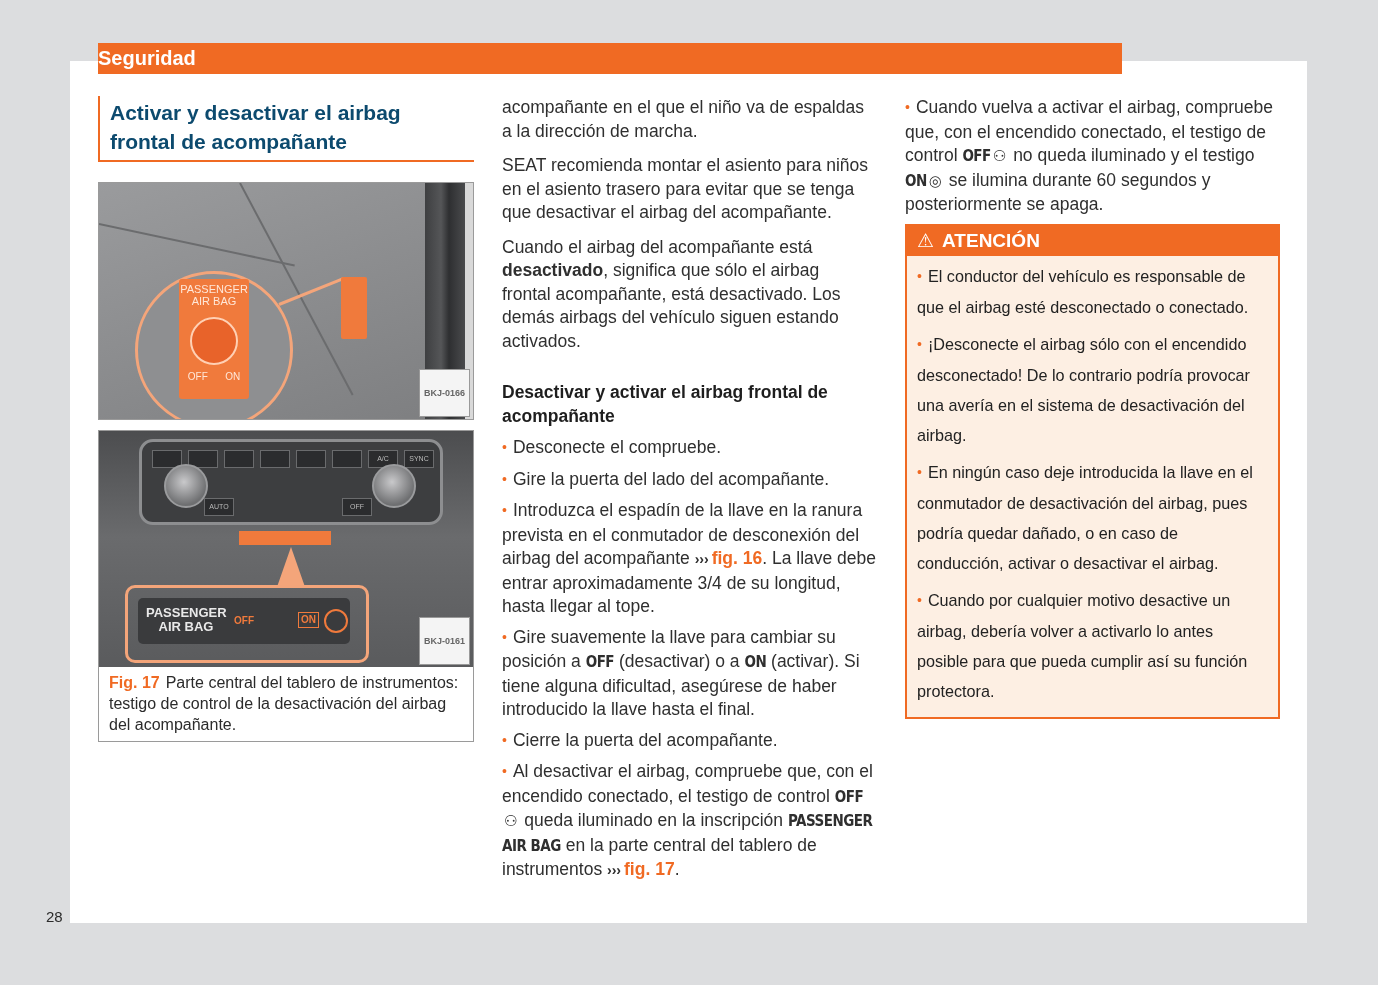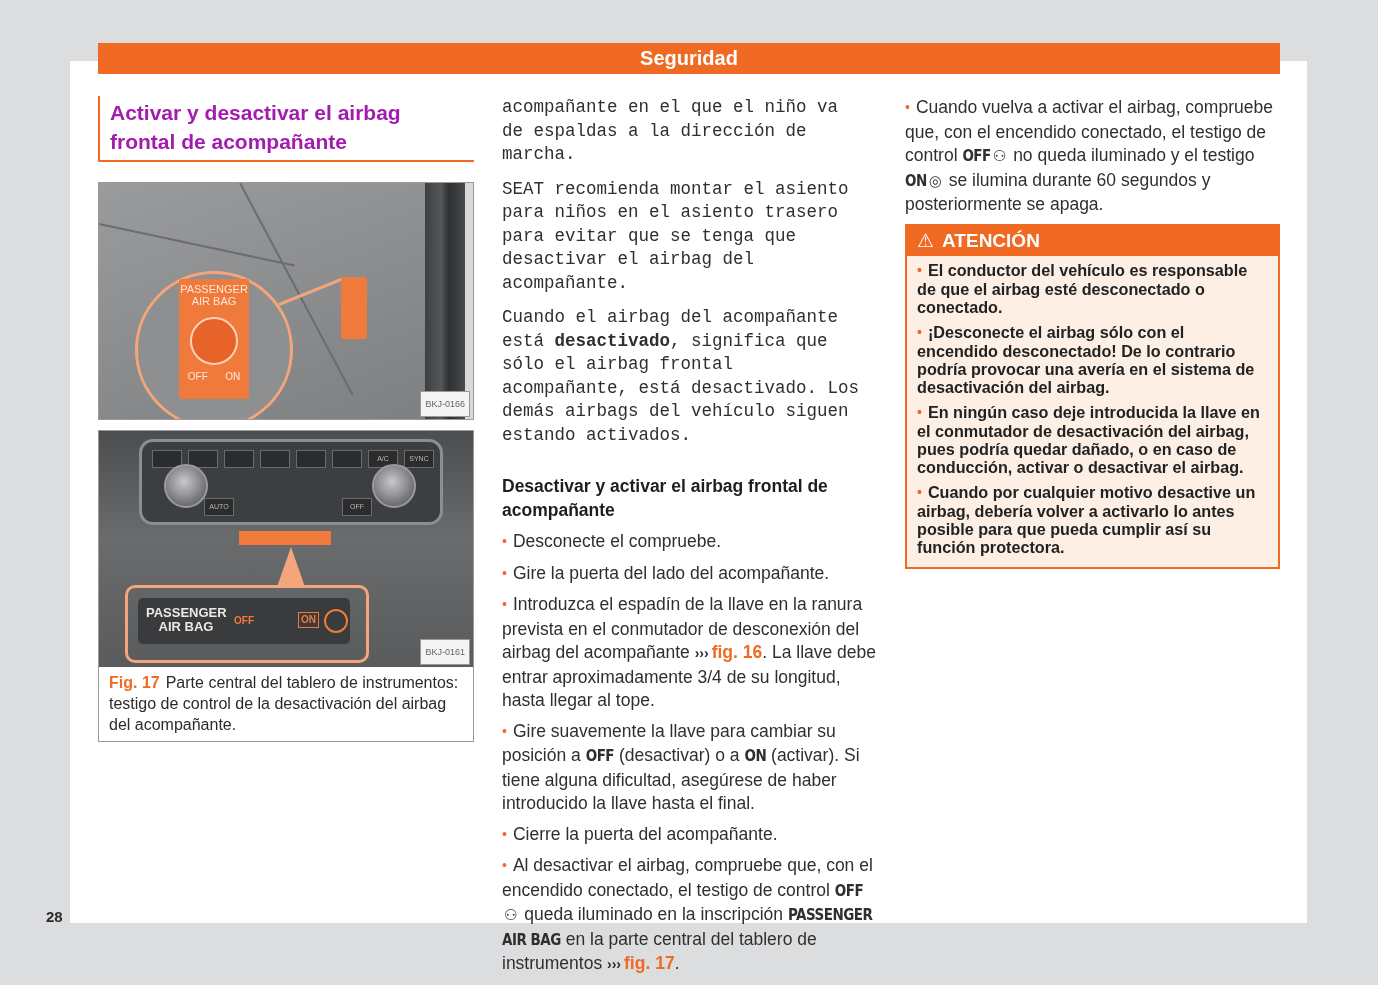--- a/index.html
+++ b/index.html
@@ -4,64 +4,64 @@
 <style>
   html, body { margin:0; padding:0; }
   body {
     width:1378px; height:985px; background:#dcdddf; position:relative; overflow:hidden;
     font-family:"Liberation Sans", "DejaVu Sans", sans-serif; color:#2b2b2b;
   }
   .page {
     position:absolute; left:70px; top:61px; width:1237px; height:862px; background:#ffffff;
   }
   .header-bar {
-    position:absolute; left:98px; top:43px; width:1182px; height:31px; background:#f06a23;
-    color:#fff; font-size:20px; font-weight:bold; text-align:center; line-height:31px;
+    position:absolute; left:98px; top:43px; width:1024px; height:31px; background:#f06a23;
+    color:#fff; font-size:20px; font-weight:bold; text-align:left; line-height:31px;
   }
   .page-number {
-    position:absolute; left:46px; top:908px; font-size:15px; font-weight:bold; color:#2b2b2b;
+    position:absolute; left:46px; top:908px; font-size:15px; font-weight:normal; color:#2b2b2b;
   }
   .col { position:absolute; }
   .col1 { left:98px; top:96px; width:376px; }
   .col2 { left:502px; top:96px; width:375px; }
   .col3 { left:905px; top:96px; width:375px; }
 
   .section-title {
     border-left:2px solid #f06a23; border-bottom:2px solid #f06a23;
-    padding:2px 8px 4px 10px; font-size:21px; font-weight:bold; line-height:29px; color:#a21caf;
+    padding:2px 8px 4px 10px; font-size:21px; font-weight:bold; line-height:29px; color:#0c4a6e;
     margin-bottom:20px;
   }
   .figure { border:1px solid #9a9a9a; margin-bottom:10px; }
   .fig-img { position:relative; height:236px; overflow:hidden; }
   .fig1-img { background:linear-gradient(160deg,#9a9b9d 0%,#8a8b8d 55%,#7d7e80 100%); }
   .fig2-img { height:236px; background:linear-gradient(180deg,#4c4d4f 0%,#6a6b6d 45%,#5a5b5d 100%); }
   .fig-code {
     position:absolute; right:3px; bottom:2px; background:#f4f4f4; color:#666; font-size:9px;
-    padding:7px 4px; border:1px solid #999;
+    padding:18px 4px; border:1px solid #999;font-weight:bold;
   }
   .fig-caption { padding:5px 10px 6px 10px; font-size:16px; line-height:21px; color:#2b2b2b; }
   .fig-label { color:#f06a23; font-weight:bold; margin-right:6px; }
 
-  p.body { font-size:17.5px; line-height:23.5px; margin:0 8px 11px 0; color:#2f2f2f;font-family:Liberation Mono, monospace; }
+  p.body { font-size:17.5px; line-height:23.5px; margin:0 8px 11px 0; color:#2f2f2f; }
   h3.sub { font-size:17.5px; line-height:23.5px; font-weight:bold; margin:0 0 8px 0; color:#1e1e1e; }
   .bullet { font-size:17.5px; line-height:23.5px; margin:0 0 7px 0; color:#2f2f2f; }
   .dot { color:#f06a23; font-size:14px; margin-right:6px; position:relative; top:-1px; }
   .bold { font-weight:bold; }
   .code-tag { font-family:"DejaVu Sans Condensed","DejaVu Sans", sans-serif; font-weight:bold; font-size:15px; letter-spacing:-0.5px; }
   .fig-link { color:#f06a23; font-weight:bold; }
   .arrows { font-weight:bold; font-size:14px; margin-right:3px; }
   .icon-inline { font-size:15px; display:inline-block; margin:0 2px; }
 
   .warning { border:2px solid #f06a23; background:#fdefe3; }
   .warning-head {
     background:#f06a23; color:#fff; font-weight:bold; font-size:19px; height:30px; line-height:30px; padding-left:10px;
   }
   .warning-head .warn-icon { font-size:19px; margin-right:8px; }
   .warning-body { padding:5px 10px 4px 10px; }
-  .warning-item { font-size:16.2px; line-height:18px; font-weight:bold; color:#222; margin-bottom:7px; }
+  .warning-item { font-size:16.2px; line-height:30px; font-weight:normal; color:#222; margin-bottom:7px; }
 
   
   .door-line { position:absolute; background:#6b6c6e; }
   .pillar { position:absolute; right:8px; top:0; width:40px; height:236px; background:linear-gradient(90deg,#3e3f41,#555658 40%,#2e2f31 60%,#4a4b4d); }
   .pillar-edge { position:absolute; right:0; top:0; width:8px; height:236px; background:#d9d9d9; }
   .lens {
     position:absolute; left:36px; top:88px; width:152px; height:152px; border-radius:50%;
     border:3px solid #f4a57a; background:#8e8f91;
   }
   .plate {

